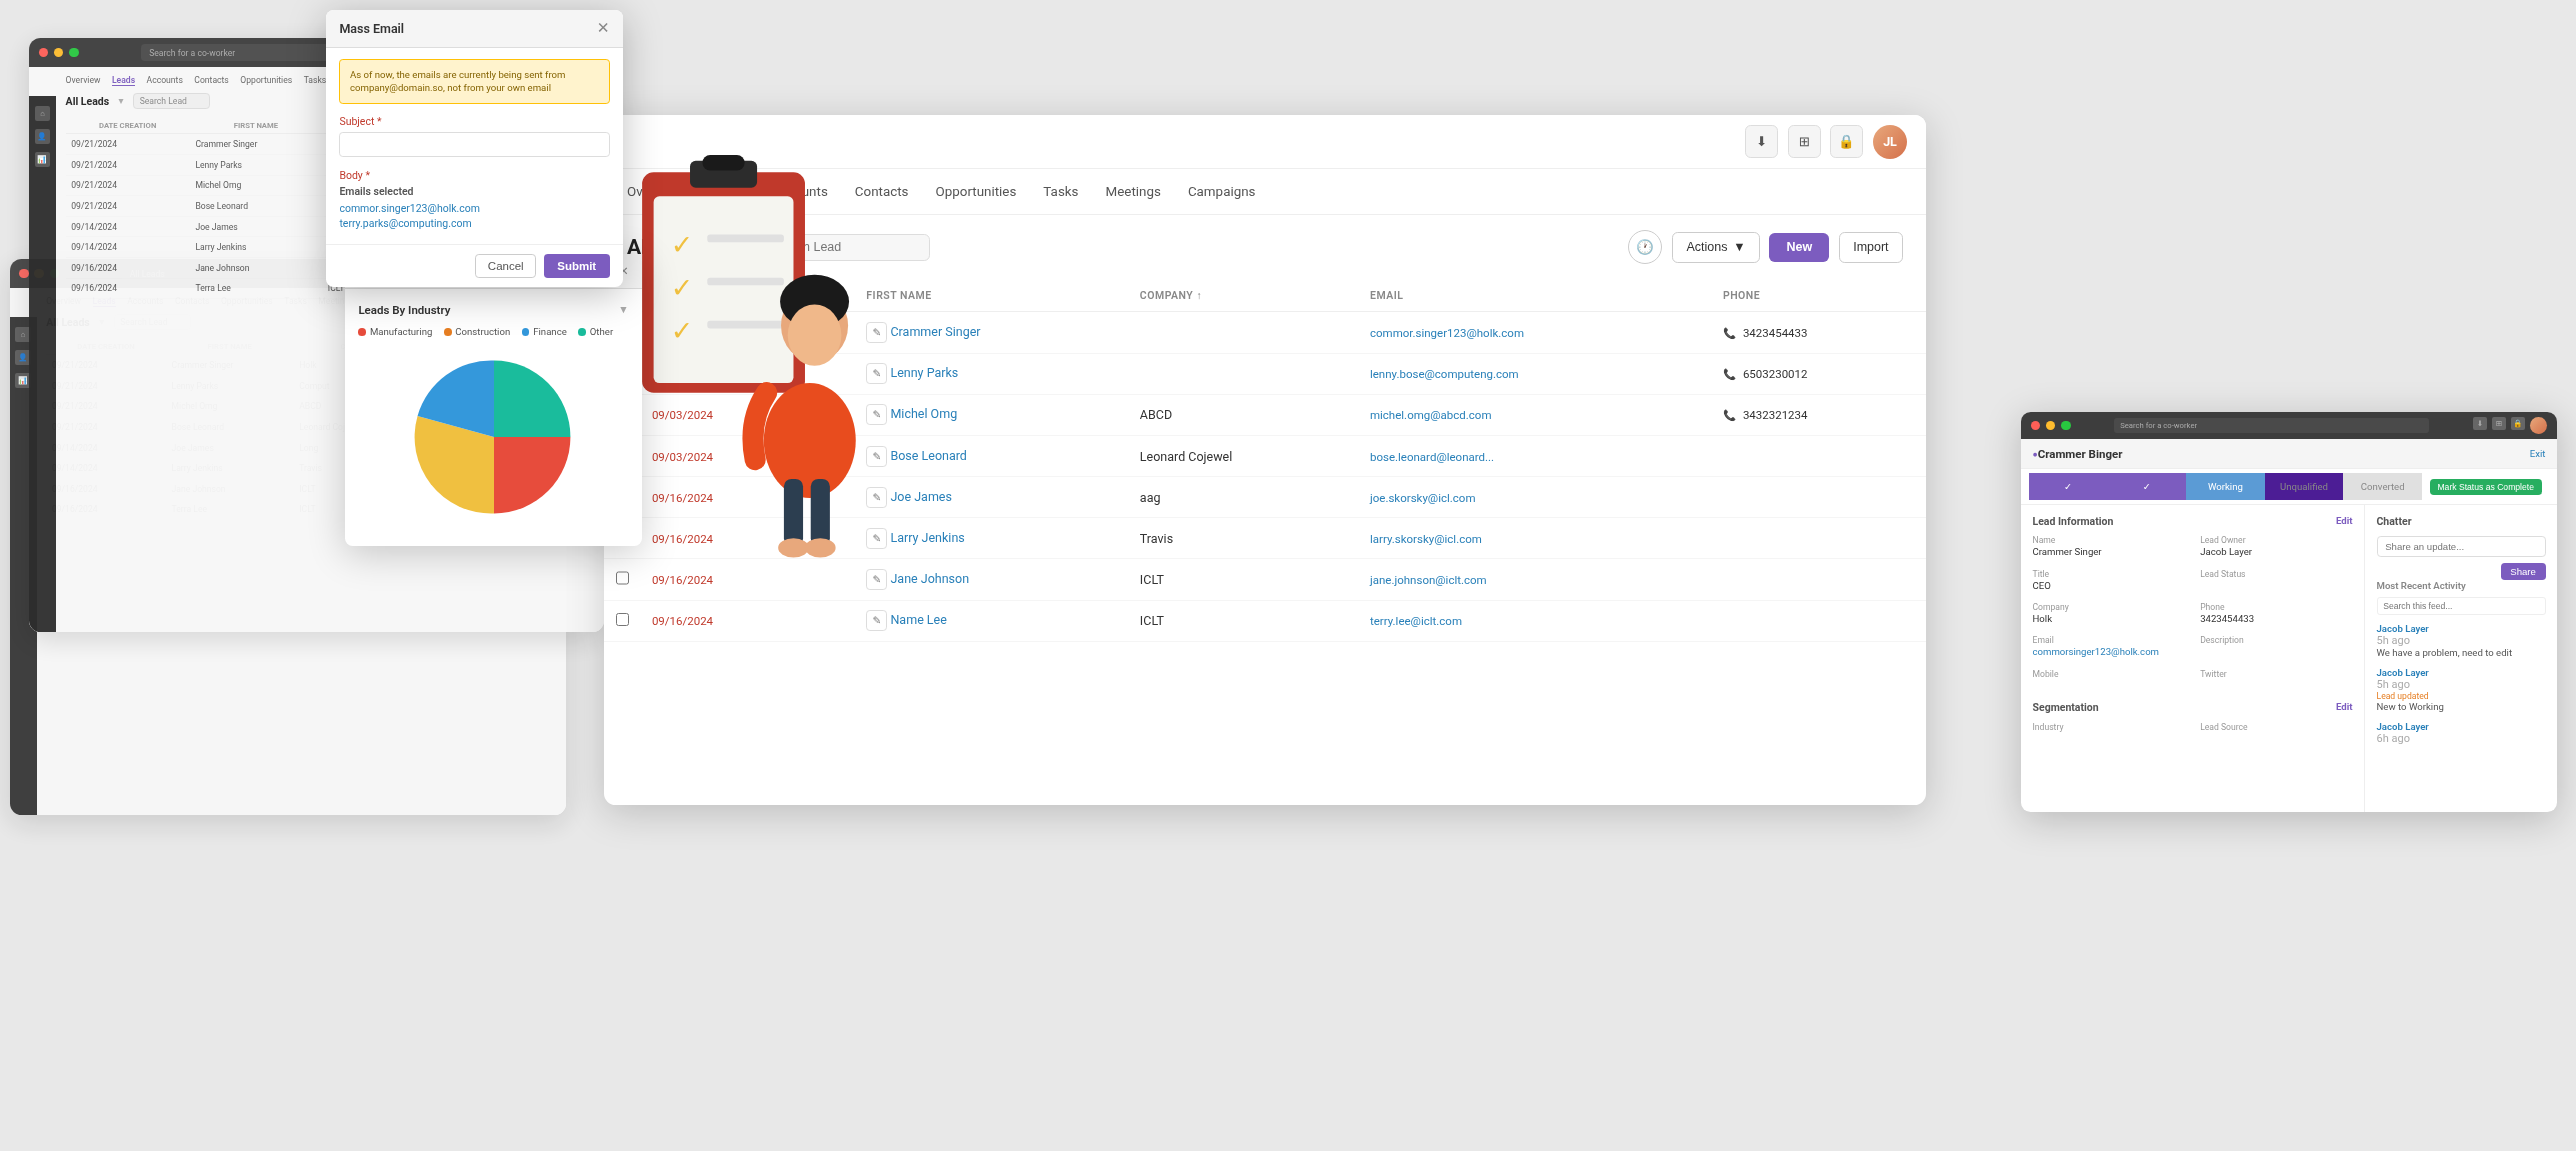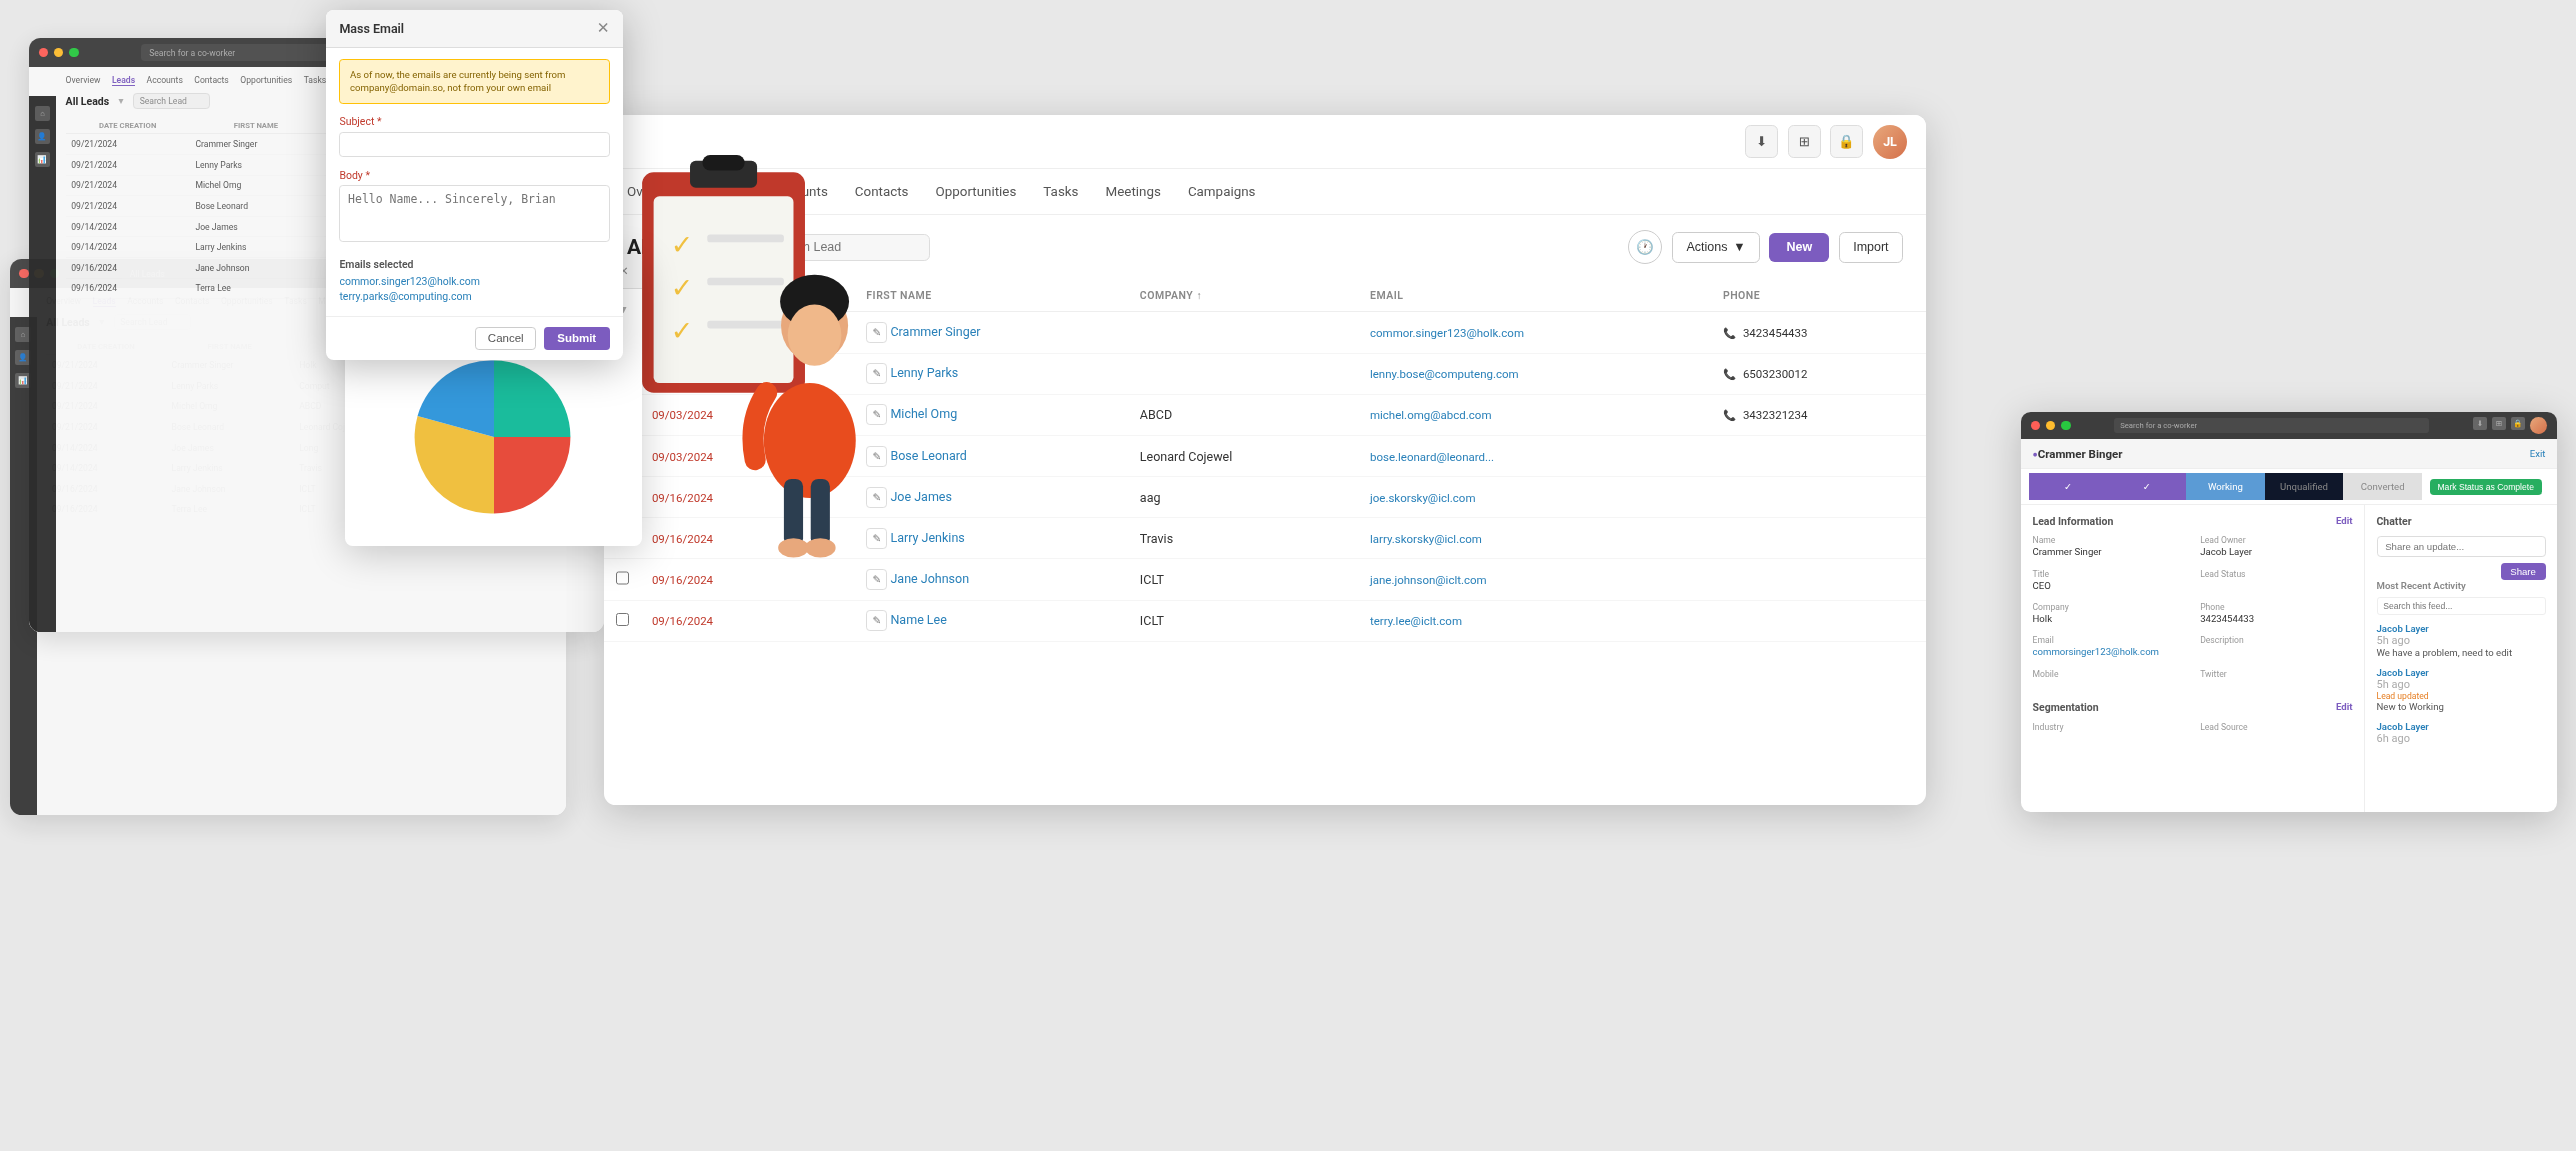--- a/index.html
+++ b/index.html
@@ -474,21 +474,21 @@
       flex: 1;
       display: flex; align-items: center; justify-content: center;
       font-size: 9.6px;
       color: #fff;
       cursor: pointer;
       position: relative;
     }
 
     .status-seg-done { background: #7c5cbf; }
     .status-seg-working { background: #5b9bd5; }
-    .status-seg-unqualified { background: #0f172a; color: #888; }
+    .status-seg-unqualified { background: #4c1d95; color: #888; }
     .status-seg-converted { background: #e0e0e0; color: #888; }
 
     .btn-mark-complete {
       background: #27ae60; color: #fff; border: none; border-radius: 3.8px;
       padding: 2.9px 7.7px; font-size: 8.6px; cursor: pointer; margin: 3.8px 7.7px;
     }
 
     .detail-body {
       display: flex;
       height: 307px;
@@ -752,21 +752,20 @@
   </div>
   <div class="modal-body">
     <div class="modal-notice">As of now, the emails are currently being sent from company@domain.so, not from your own email</div>
     <div class="modal-label">
       <span>Subject *</span>
     </div>
     <input class="modal-input" type="text" value="" placeholder="" style="">
     <div class="modal-label">
       <span>Body *</span>
     </div>
-    <textarea class="modal-textarea" placeholder="Hello Name... Sincerely, Brian" style=""></textarea>
     <div class="modal-emails-label">Emails selected</div>
     <div class="modal-email-item">commor.singer123@holk.com</div>
     <div class="modal-email-item">terry.parks@computing.com</div>
   </div>
   <div class="modal-footer">
     <button class="btn-cancel">Cancel</button>
     <button class="btn-submit">Submit</button>
   </div>
 </div>
 

